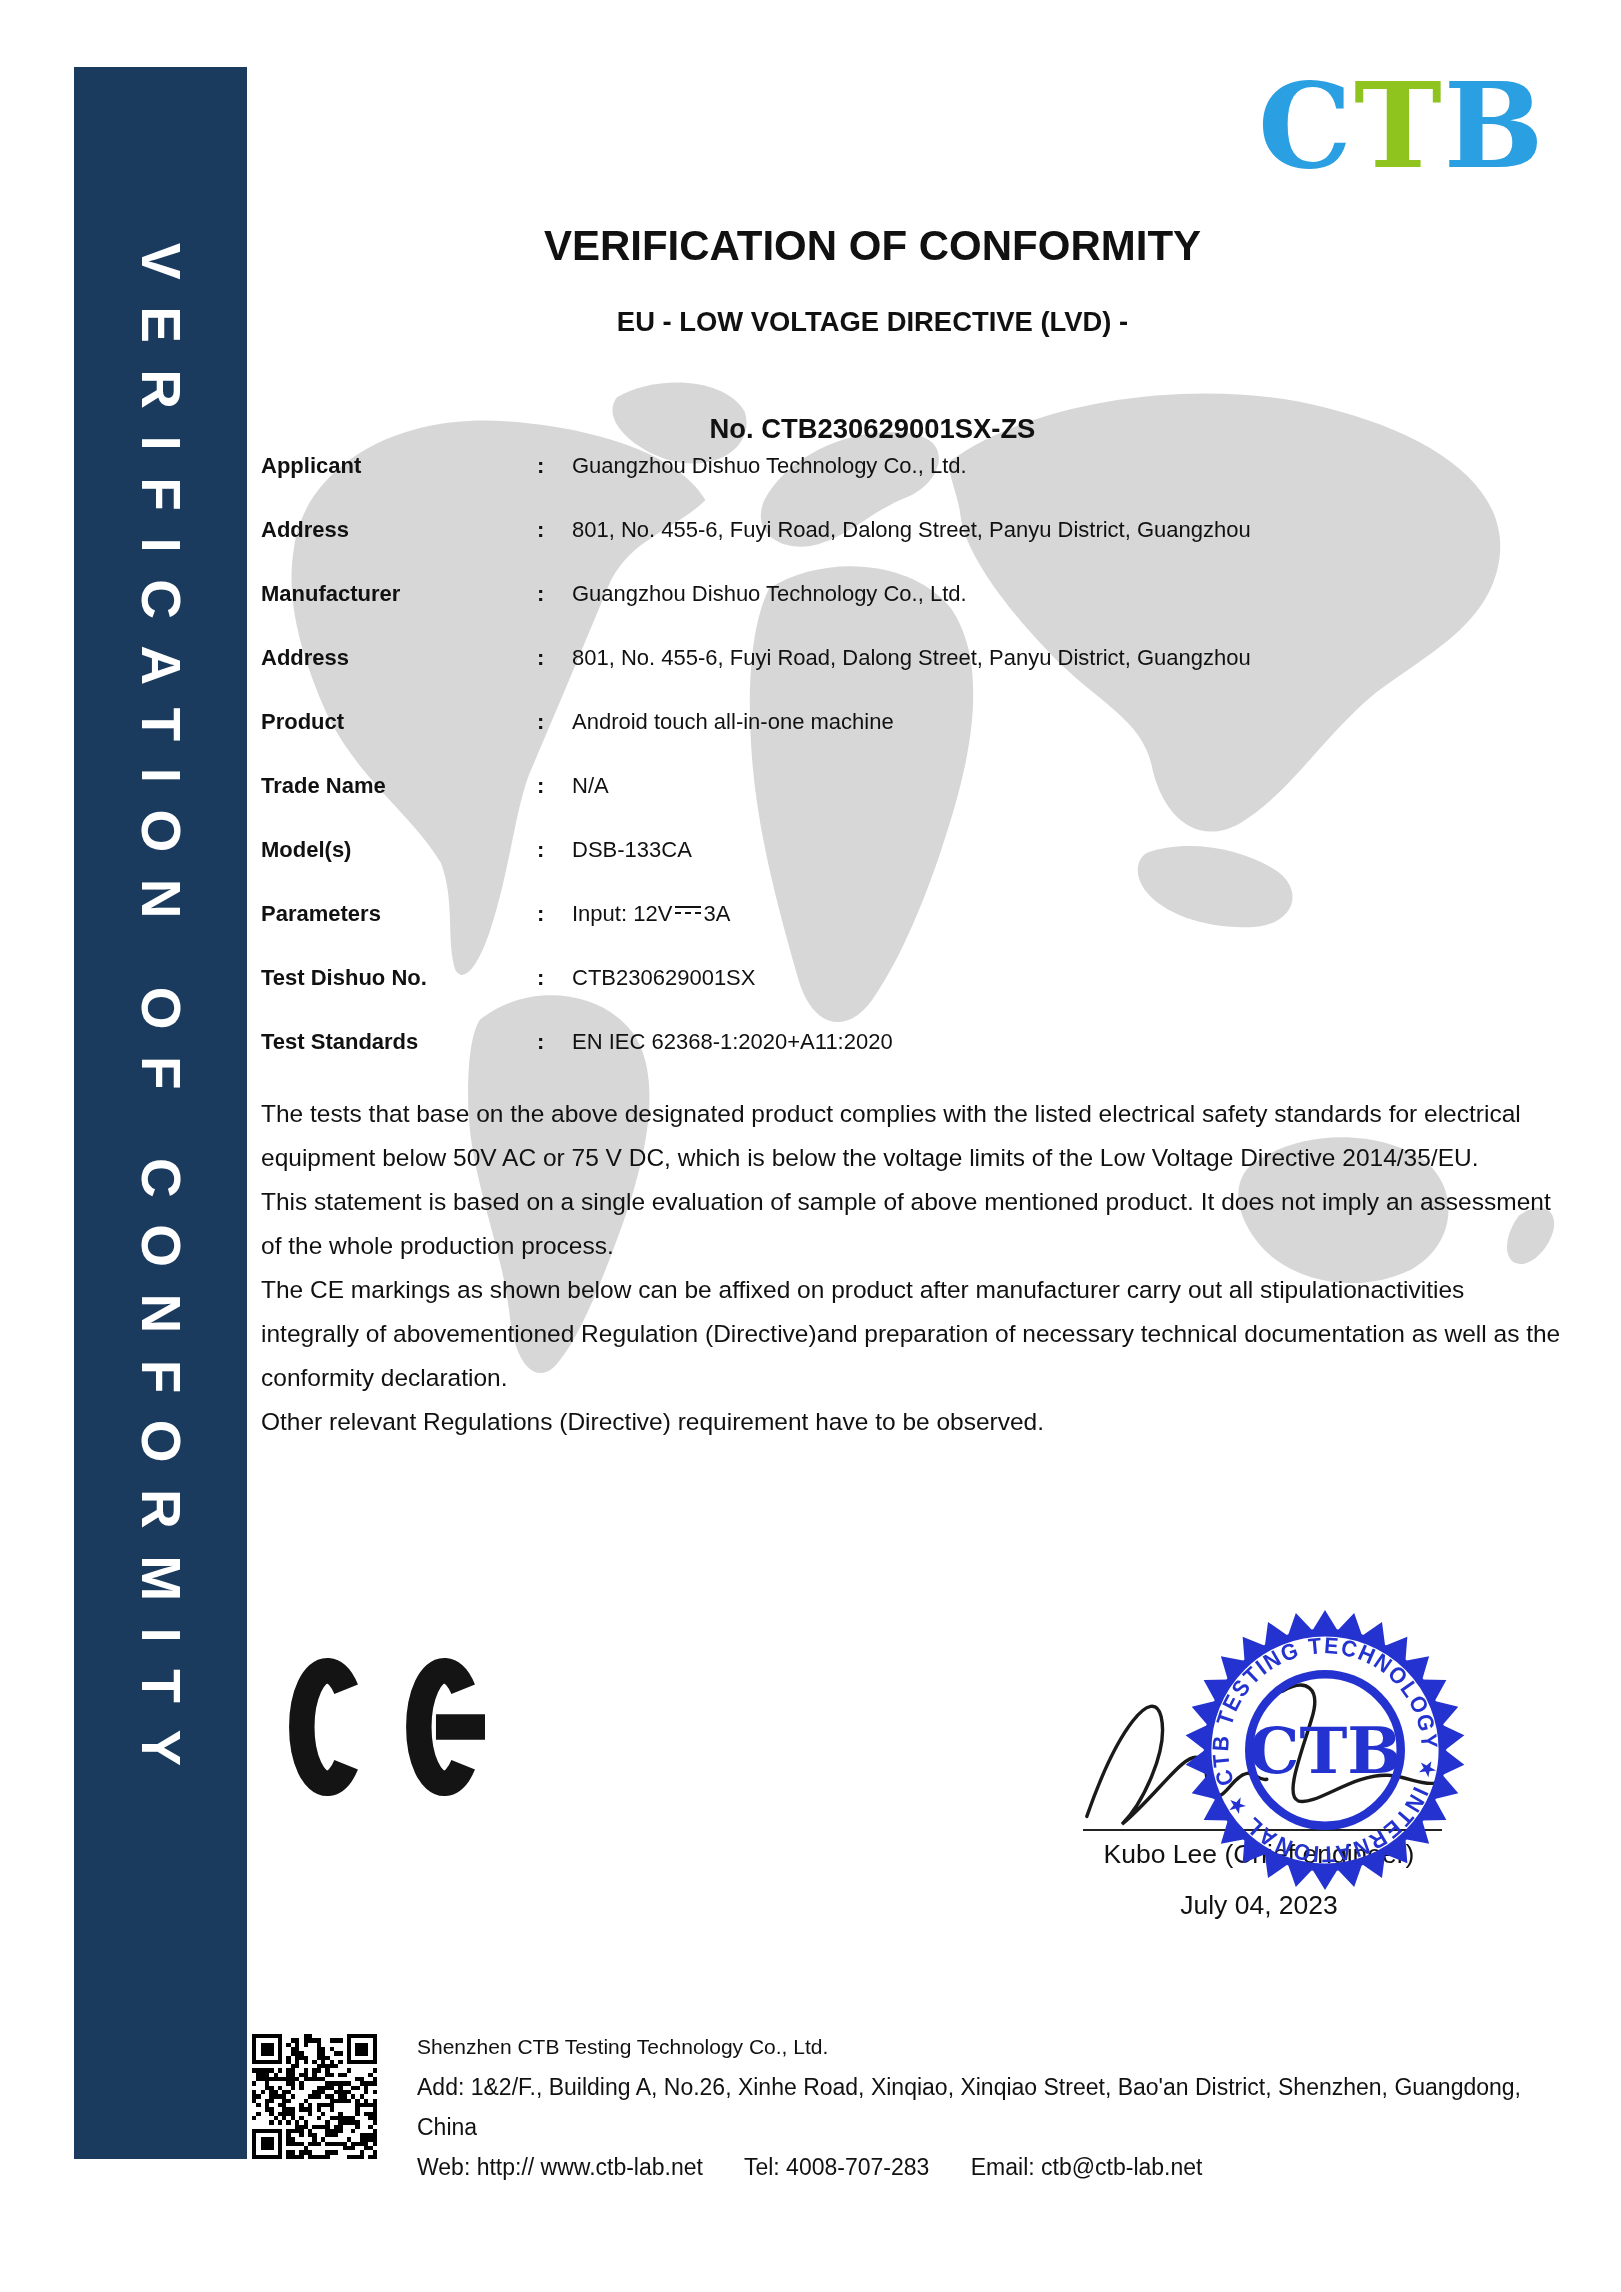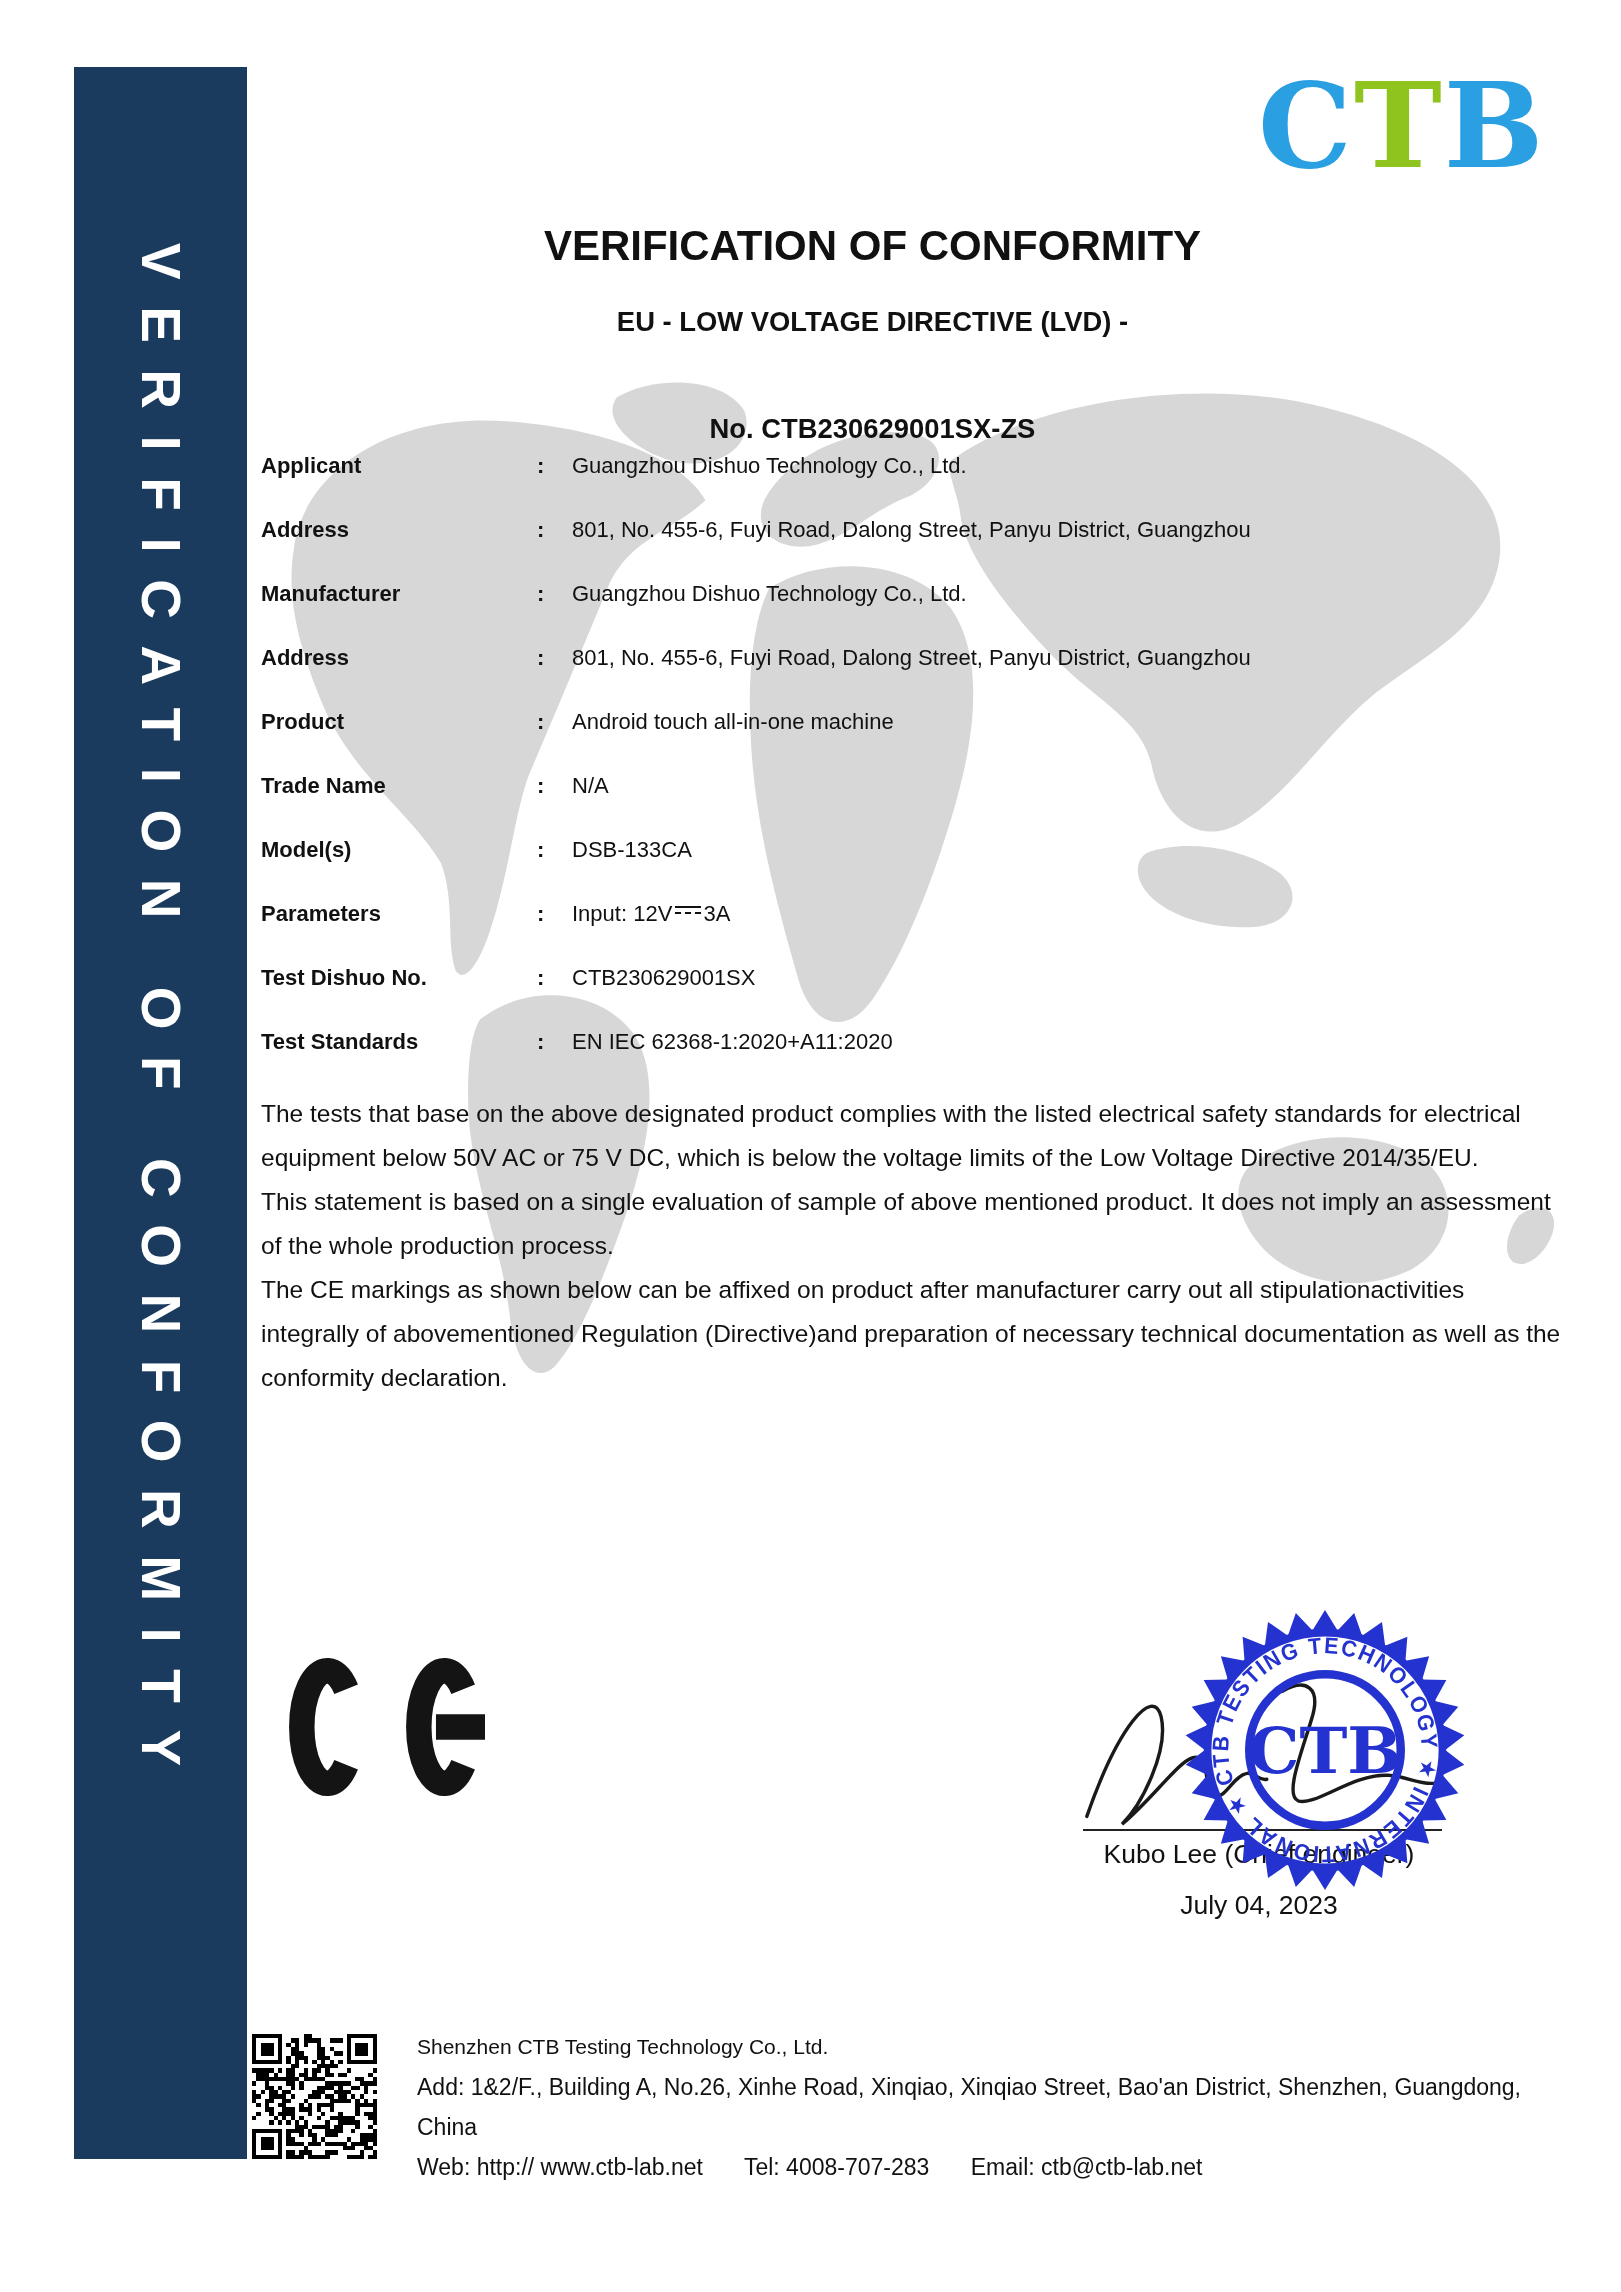--- a/index.html
+++ b/index.html
@@ -157,20 +157,21 @@
       <span class="flabel">Test Standards</span>
       <span class="fcolon">:</span>
       <span class="fvalue">EN IEC 62368-1:2020+A11:2020</span>
     </div>
   </div>
 
   <div class="body-text">
     <p>The tests that base on the above designated product complies with the listed electrical safety standards for electrical equipment below 50V AC or 75 V DC, which is below the voltage limits of the Low Voltage Directive 2014/35/EU.</p>
     <p>This statement is based on a single evaluation of sample of above mentioned product. It does not imply an assessment of the whole production process.</p>
     <p>The CE markings as shown below can be affixed on product after manufacturer carry out all stipulationactivities integrally of abovementioned Regulation (Directive)and preparation of necessary technical documentation as well as the conformity declaration.</p>
+    <p>Other relevant Regulations (Directive) requirement have to be observed.</p>
   </div>
 
   <svg class="ce" width="196" height="142" viewBox="0 0 200 145">
     <path d="M58.3,34 A26,57.5 0 1 0 58.3,111"></path>
     <path d="M177.8,34 A26,57.5 0 1 0 177.8,111 M150,72.5 H203"></path>
   </svg>
 
   <svg class="sig-scribble" width="392" height="176" viewBox="0 0 400 180">
     <path d="M28,162 C60,70 96,28 104,60 C112,95 84,150 64,170 C100,140 128,96 142,102
              C156,108 146,140 158,142 C170,144 178,120 192,118 C200,117 204,126 212,124

